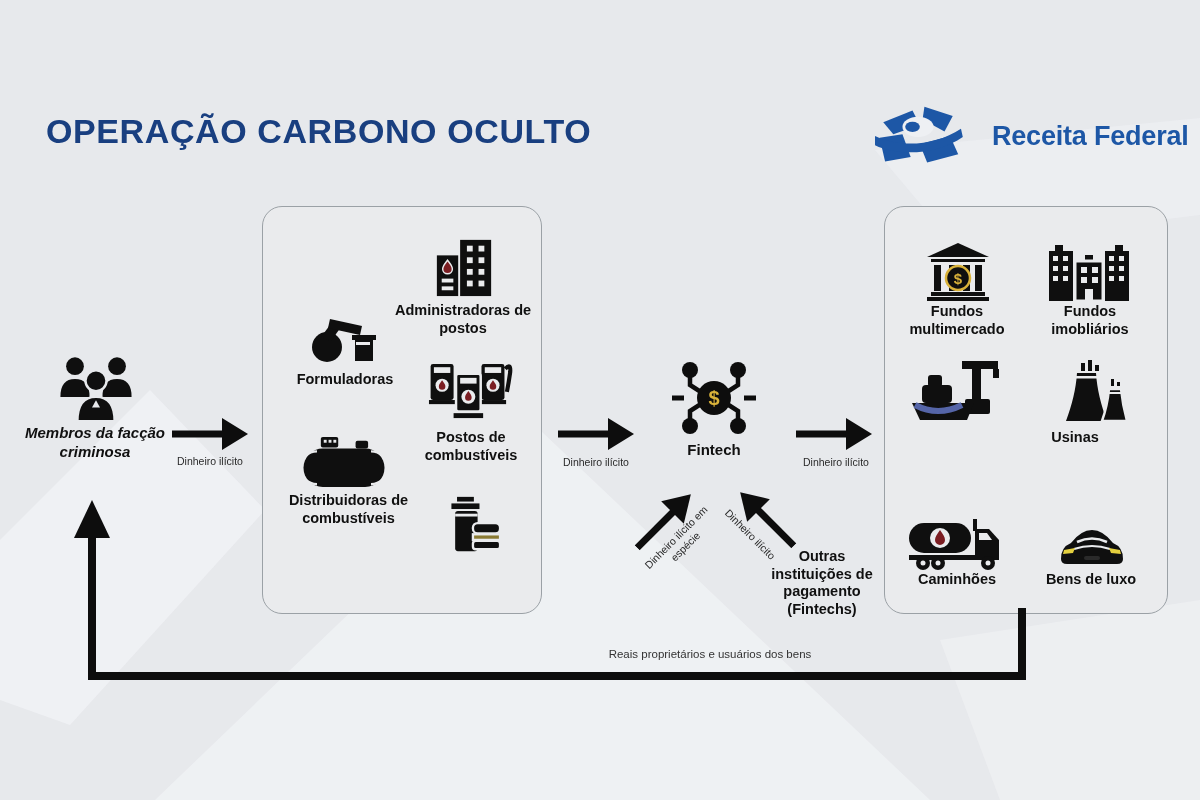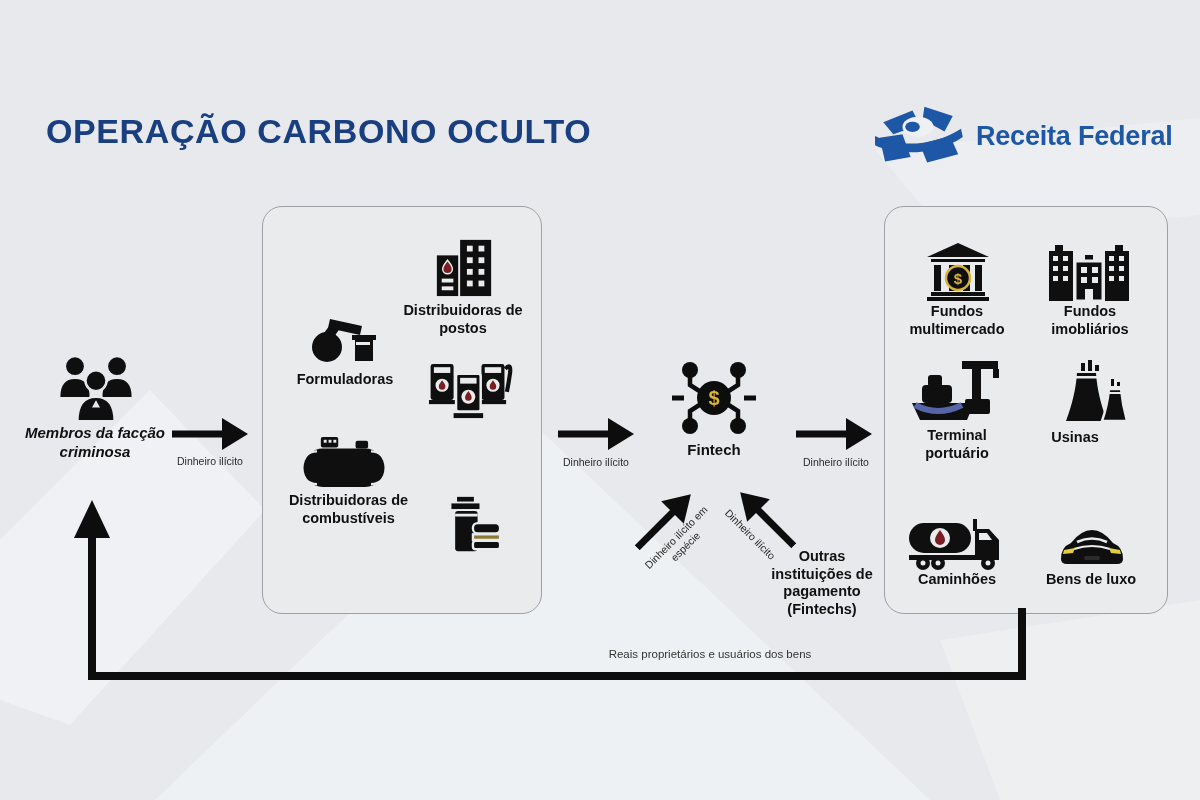--- a/index.html
+++ b/index.html
@@ -5,21 +5,21 @@
   html,body{margin:0;padding:0;}
   .stage{
     position:relative;width:1200px;height:800px;overflow:hidden;
     background:#e7e9ec;font-family:"Liberation Sans",sans-serif;color:#111;
   }
   .abs{position:absolute;}
   .wm{position:absolute;inset:0;}
   .page-title{
     font-size:34px;font-weight:800;letter-spacing:.6px;color:#193f80;white-space:nowrap;
   }
-  .brand{display:flex;align-items:center;gap:12px;}
+  .brand{display:flex;align-items:center;gap:28px;}
   .brand-name{font-size:27px;font-weight:700;color:#1d57a6;white-space:nowrap;letter-spacing:-.2px;}
   .panel{
     position:absolute;background:#eaebed;border:1.5px solid #9ba1a6;border-radius:20px;
     box-shadow:0 0 0 0 transparent;
   }
   .node{position:absolute;display:flex;flex-direction:column;align-items:center;}
   .node-label{
     font-weight:700;font-size:14.5px;line-height:1.22;text-align:center;color:#101010;
   }
   .big-label{font-weight:700;font-size:15px;line-height:1.25;text-align:center;color:#101010;}
@@ -93,21 +93,21 @@
             <rect x="47" y="8" width="6" height="6"></rect>
           <rect x="35" y="20" width="6" height="6"></rect>
             <rect x="47" y="20" width="6" height="6"></rect>
           <rect x="35" y="32" width="6" height="6"></rect>
             <rect x="47" y="32" width="6" height="6"></rect>
           <rect x="35" y="44" width="6" height="6"></rect>
             <rect x="47" y="44" width="6" height="6"></rect>
         </g>
       </svg>
     </div>
-    <div class="node-label abs" style="left:120px;top:95px;width:160px;">Distribuidoras de postos</div>
+    <div class="node-label abs" style="left:120px;top:95px;width:160px;">Administradoras de postos</div>
 
     <div class="node" style="left:45px;top:98px;">
       <svg width="70" height="58" viewBox="0 0 70 58">
         <circle cx="19" cy="42" r="15" fill="#0f0f0f"></circle>
         <polygon points="13,32 25,16 33,22 23,36" fill="#0f0f0f"></polygon>
         <polygon points="22,14 54,21 52,30 20,23" fill="#0f0f0f"></polygon>
         <path d="M44,30 h24 v5 h-3 v21 h-18 v-21 h-3 Z" fill="#0f0f0f"></path>
         <rect x="48" y="37" width="14" height="3" fill="#eaebed"></rect>
       </svg>
     </div>
@@ -132,20 +132,21 @@
         </g>
         <g>
           <rect x="33" y="18" width="30" height="46" rx="3" fill="#0f0f0f" stroke="#eaebed" stroke-width="3"></rect>
           <rect x="38" y="23" width="20" height="7" fill="#eaebed"></rect>
           <circle cx="48" cy="46" r="8.5" fill="#eaebed"></circle>
           <path d="M48,39 c2.5,3.5 4,5.5 4,8 a4,4 0 1 1 -8,0 c0,-2.5 1.5,-4.5 4,-8 Z" fill="#7B1D22"></path>
           <rect x="30" y="66" width="36" height="6" fill="#0f0f0f"></rect>
         </g>
       </svg>
     </div>
+    <div class="node-label abs" style="left:148px;top:222px;width:120px;">Postos de combustíveis</div>
 
     <div class="node" style="left:35px;top:228px;">
       <svg width="92" height="54" viewBox="0 0 92 56">
         <rect x="22" y="2" width="18" height="11" rx="2" fill="#0f0f0f"></rect>
         <rect x="25" y="5" width="3" height="3" fill="#eaebed"></rect>
         <rect x="30" y="5" width="3" height="3" fill="#eaebed"></rect>
         <rect x="35" y="5" width="3" height="3" fill="#eaebed"></rect>
         <rect x="58" y="6" width="13" height="8" rx="2" fill="#0f0f0f"></rect>
         <rect x="4" y="14" width="84" height="40" rx="20" fill="#0f0f0f"></rect>
         <path d="M18,17 a17,17 0 0 0 0,34" stroke="#eaebed" stroke-width="2.5" fill="none"></path>
@@ -273,21 +274,20 @@
         <rect x="52" y="2" width="36" height="8" fill="#0f0f0f"></rect>
         <rect x="83" y="10" width="6" height="9" fill="#0f0f0f"></rect>
         <rect x="62" y="6" width="9" height="36" fill="#0f0f0f"></rect>
         <rect x="55" y="40" width="25" height="15" rx="2" fill="#0f0f0f"></rect>
         <rect x="18" y="16" width="14" height="12" rx="3" fill="#0f0f0f"></rect>
         <rect x="12" y="26" width="30" height="18" rx="4" fill="#0f0f0f"></rect>
         <path d="M2,44 L64,44 L57,61 L10,61 Z" fill="#0f0f0f"></path>
         <path d="M5,46 Q28,58 52,46" stroke="#5565A8" stroke-width="6" fill="none"></path>
       </svg>
     </div>
-    <div class="node-label abs" style="left:16px;top:220px;width:112px;">Terminal portuário</div>
 
     <div class="node" style="left:178px;top:152px;">
       <svg width="66" height="64" viewBox="0 0 66 64">
         <rect x="18" y="4" width="4" height="8" fill="#0f0f0f"></rect>
         <rect x="25" y="1" width="4" height="11" fill="#0f0f0f"></rect>
         <rect x="32" y="6" width="4" height="6" fill="#0f0f0f"></rect>
         <path d="M14,14 C13,30 9,46 3,62 L44,62 C38,46 34,30 33,14 Z" fill="#0f0f0f"></path>
         <rect x="13" y="17" width="21" height="2.5" fill="#eaebed"></rect>
         <rect x="48" y="20" width="3" height="7" fill="#0f0f0f"></rect>
         <rect x="54" y="23" width="3" height="4" fill="#0f0f0f"></rect>

